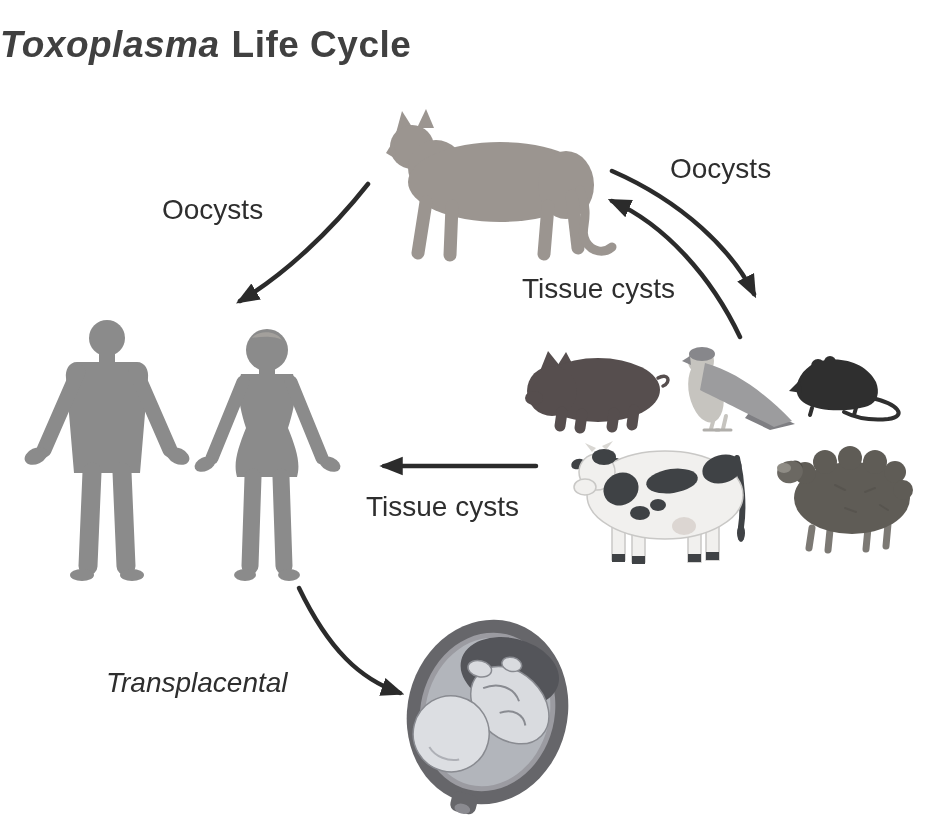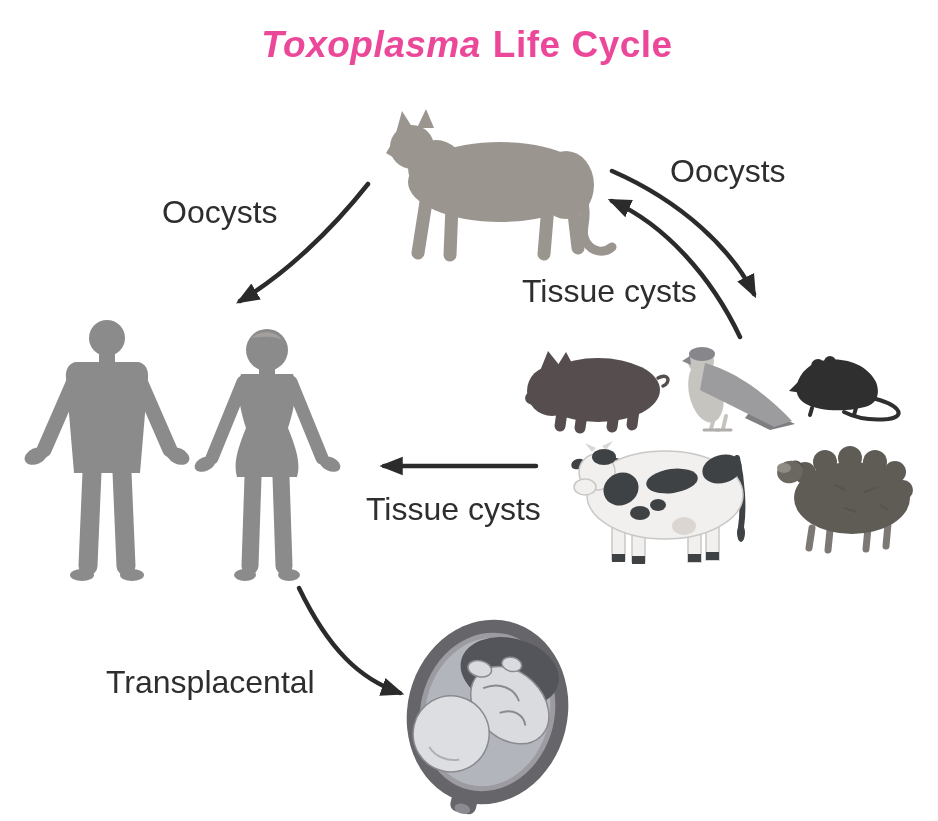--- a/index.html
+++ b/index.html
@@ -1,28 +1,28 @@
 <!DOCTYPE html>
 <html><head>
 <meta charset="utf-8">
 <style>
   html,body{margin:0;padding:0;background:#ffffff;}
   #canvas{
     position:relative;width:938px;height:821px;background:#ffffff;overflow:hidden;
     font-family:"Liberation Sans",sans-serif;color:#2e2e2e;
   }
-  .lbl{position:absolute;font-size:32px;font-weight:500;color:#2e2e2e;white-space:nowrap;}
+  .lbl{position:absolute;font-size:28px;font-weight:500;color:#2e2e2e;white-space:nowrap;}
   #title{
-    position:absolute;left:0;right:4px;top:24px;text-align:center;
-    font-size:37px;font-weight:bold;color:#ec4899;letter-spacing:.5px;
+    position:absolute;left:0;right:4px;top:24px;
+    font-size:37px;font-weight:bold;color:#404040;letter-spacing:.5px;
   }
   #title .sp{font-style:italic;}
   #title .rest{margin-left:12px;}
   #art{position:absolute;left:0;top:0;}
-  .transpl{line-height:37px;}
+  .transpl{line-height:37px;font-style:italic;}
 </style>
 </head>
 <body>
 
 <div id="canvas">
 
   <div id="title">
     <span class="sp">Toxoplasma</span><span class="rest">Life Cycle</span>
   </div>
 

